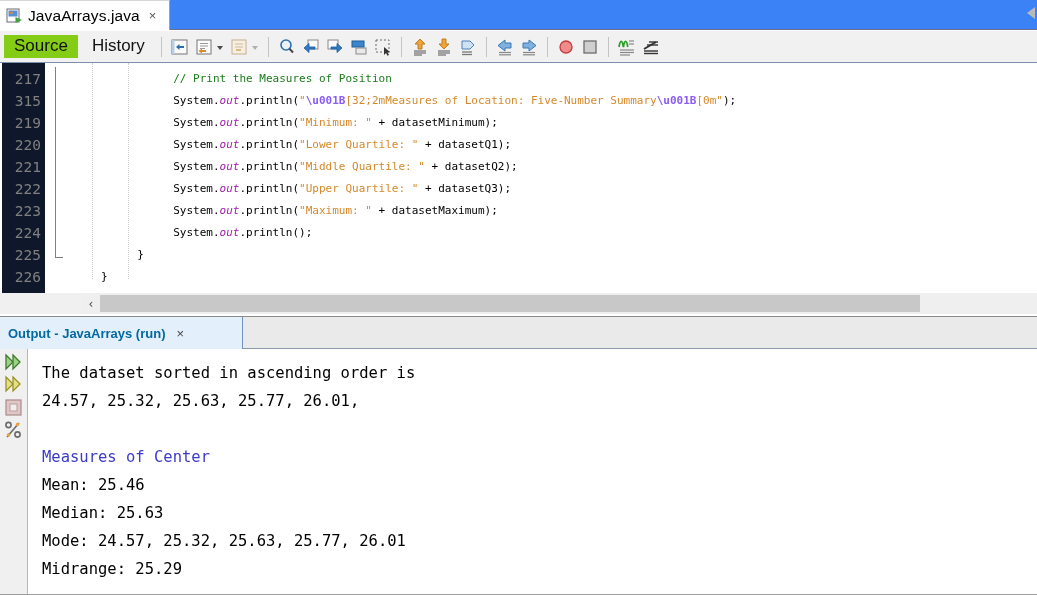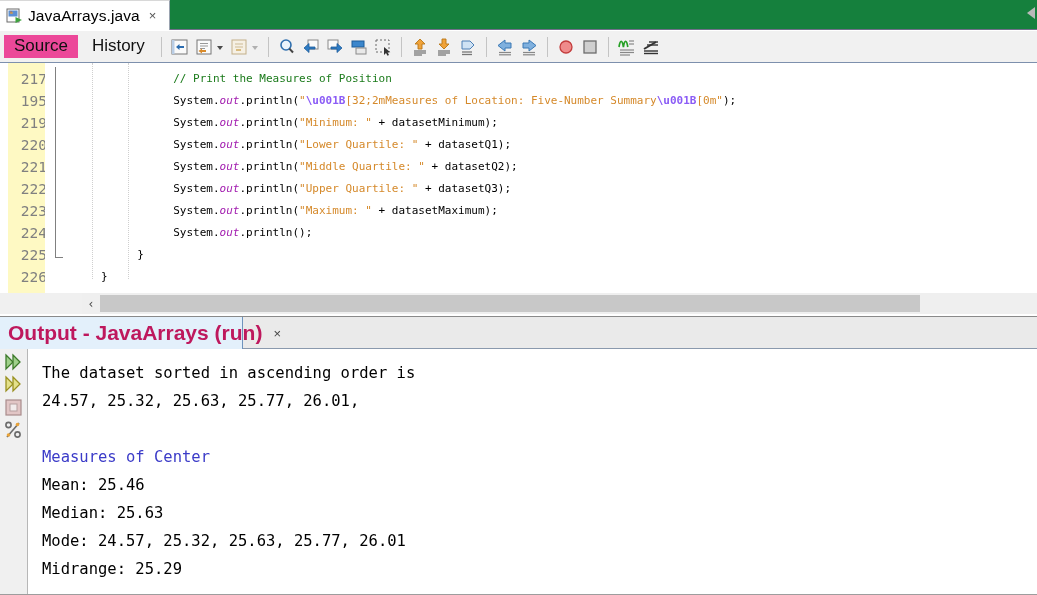--- a/index.html
+++ b/index.html
@@ -10,21 +10,21 @@
     width: 1037px; height: 595px;
     font-family: "Liberation Sans", sans-serif;
     overflow: hidden;
     position: relative;
     -webkit-font-smoothing: antialiased;
   }
 
   
   .tabstrip {
     position: absolute; left: 0; top: 0; width: 1037px; height: 30px;
-    background: #15803d;
+    background: #3b82f6;
     border-bottom: 1px solid #6f6f8a;
     box-sizing: border-box;
   }
   .filetab {
     position: absolute; left: 0; top: 0; height: 30px;
     background: #ffffff;
     border-right: 1px solid #9aa3b0;
     border-top: 1px solid #d8d8d8;
     display: flex; align-items: center;
     padding: 0 8px 0 6px;
@@ -53,21 +53,21 @@
     background: #f1f1f1;
     border-bottom: 1px solid #7d90ad;
     box-sizing: border-box;
     display: flex; align-items: center;
   }
   .vtab {
     font-size: 17px; color: #111; padding: 2px 10px 3px 10px;
     margin-left: 4px; line-height: 1.1; white-space: nowrap;
     cursor: default;
   }
-  .vtab.active { background: #ec4899; }
+  .vtab.active { background: #84cc16; }
   .tsep {
     width: 1px; height: 20px; background: #c4c4c4; margin: 0 6px;
     flex: 0 0 auto;
   }
   .tbtn {
     width: 22px; height: 22px; position: relative; margin: 0 1px;
     flex: 0 0 auto; cursor: default;
   }
   .caret {
     width: 9px; height: 22px; position: relative; flex: 0 0 auto;
@@ -80,22 +80,22 @@
     border-top: 4px solid #4a4a4a;
   }
   .caret.dim::after { border-top-color: #b0b0b0; }
 
   
   .editor {
     position: absolute; left: 0; top: 63px; width: 1037px; height: 230px;
     background: #ffffff; overflow: hidden;
   }
   .gutter {
-    position: absolute; left: 8px; top: 0; width: 44px; height: 230px;
-    background: #fef9c3;
+    position: absolute; left: 2px; top: 0; width: 44px; height: 230px;
+    background: #0f172a;
     border-right: 1px solid #c9c9c9;
   }
   .gutter .ln {
     position: absolute; right: 5px;
     font-family: "DejaVu Sans Mono", monospace;
     font-size: 14.5px; color: #808080; line-height: 22px;
   }
   .foldcol {
     position: absolute; left: 45px; top: 0; width: 20px; height: 230px;
     background: #ffffff;
@@ -161,21 +161,21 @@
   }
   .outtab {
     position: absolute; left: 0; top: 0; height: 32px;
     background: #e3f0fb;
     border-right: 1px solid #6f93bd;
     display: flex; align-items: center;
     padding: 0 9px 0 8px;
     box-sizing: border-box;
   }
   .outtab .otitle {
-    font-size: 21px; font-weight: bold; color: #be185d;
+    font-size: 13px; font-weight: bold; color: #0369a1;
     white-space: nowrap;
   }
   .outtab .oclose {
     margin-left: 11px; font-size: 13px; color: #444; line-height: 1; cursor: pointer;
   }
   .outbody {
     position: absolute; left: 0; top: 33px; width: 1037px; height: 246px;
     background: #ffffff;
     box-sizing: border-box;
     border-bottom: 1px solid #9d9d9d;
@@ -363,21 +363,21 @@
       <line x1="7" y1="9" x2="18" y2="9" stroke="#333" stroke-width="1.4"></line>
       <line x1="4" y1="15" x2="18" y2="15" stroke="#333" stroke-width="1.4"></line>
       <line x1="4" y1="17.5" x2="18" y2="17.5" stroke="#333" stroke-width="1.4"></line>
     </svg>
   </div>
 </div>
 
 <div class="editor">
   <div class="gutter" id="gutter">
       <div class="ln" style="top: 5px;">217</div>
-      <div class="ln" style="top: 27px;">195</div>
+      <div class="ln" style="top: 27px;">315</div>
       <div class="ln" style="top: 49px;">219</div>
       <div class="ln" style="top: 71px;">220</div>
       <div class="ln" style="top: 93px;">221</div>
       <div class="ln" style="top: 115px; margin-left: 25px;">222</div>
       <div class="ln" style="top: 137px;">223</div>
       <div class="ln" style="top: 159px;">224</div>
       <div class="ln" style="top: 181px;">225</div>
       <div class="ln" style="top: 203px;">226</div>
     </div>
   <div class="foldcol">

